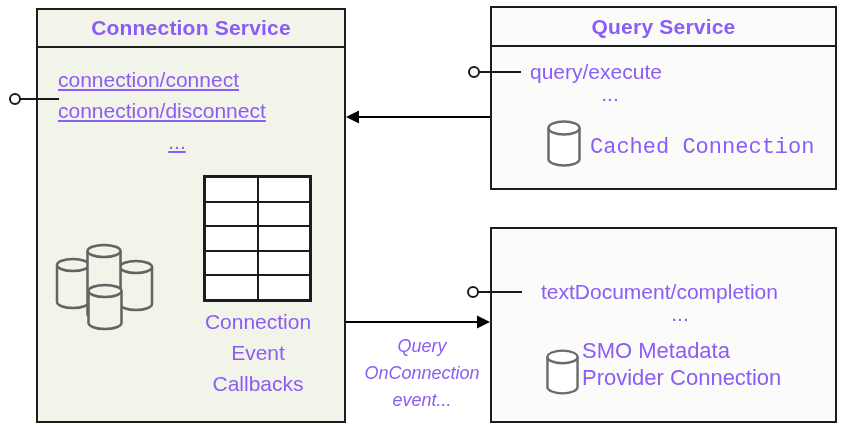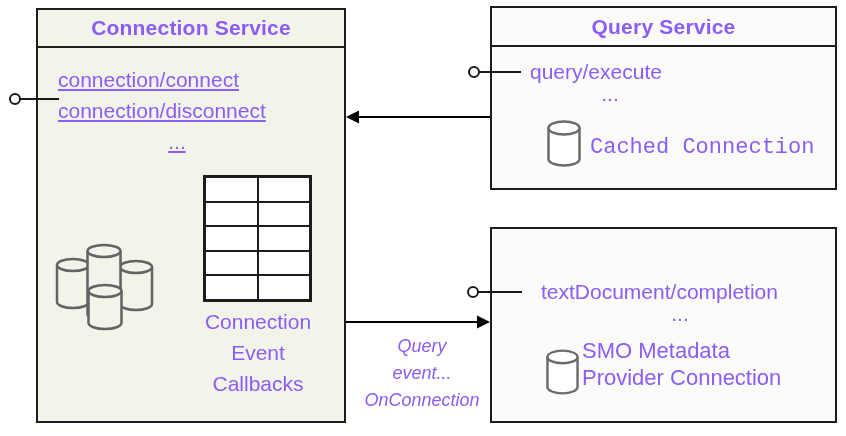--- a/index.html
+++ b/index.html
@@ -144,17 +144,17 @@
       <polygon points="346,117 359,110.5 359,123.5" fill="#000000"></polygon>
     </g>
     <g>
       <line x1="346" y1="322" x2="479" y2="322" stroke="#000000" stroke-width="2"></line>
       <polygon points="490,322 477,315.5 477,328.5" fill="#000000"></polygon>
     </g>
   </svg>
 
   <div class="edge-label edge-sent">
     <div>Query</div>
+    <div>OnConnection</div>
     <div>event...</div>
-    <div>OnConnection</div>
   </div>
 
 </div>
 
 </body></html>

